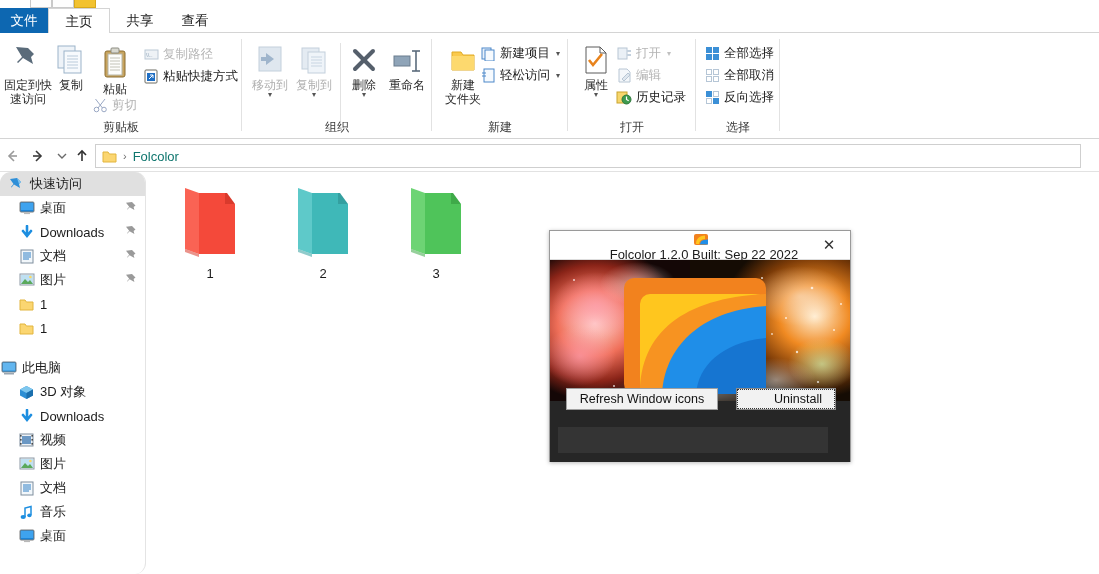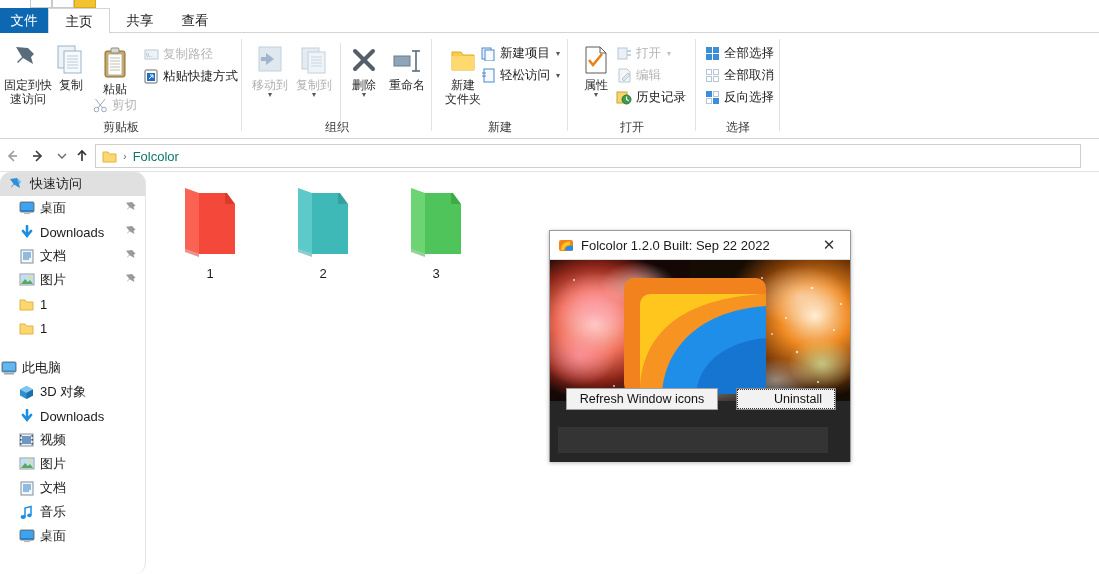--- a/index.html
+++ b/index.html
@@ -69,21 +69,21 @@
 
   
   .content { position:absolute; left:147px; top:172px; width:952px; height:402px; background:#fff; }
   .tile { position:absolute; width:110px; text-align:center; }
   .tile .ficon { height:84px; display:flex; align-items:flex-start; justify-content:center; }
   .tile .fname { font-size:13px; color:#1b1b1b; margin-top:2px; }
 
   
   .dialog { position:absolute; left:549px; top:230px; width:302px; height:232px;
             border:1px solid #9a9a9a; background:#f0f0f0; box-shadow:0 1px 4px rgba(0,0,0,.28); }
-  .dlg-title { position:relative; height:29px; background:#ffffff; border-bottom:1px solid #ddd; display:flex; align-items:center; padding-left:8px; }
+  .dlg-title { position:relative; height:29px; background:#ffffff; border-bottom:1px solid #ddd; display:flex; align-items:center; padding-left:8px;flex-direction:column; }
   .dlg-title .dico { width:16px; height:16px; margin-right:7px; flex:0 0 16px; }
   .dlg-title .dtxt { font-size:13px; color:#1b1b1b; }
   .dlg-close { position:absolute; right:0; top:0; width:42px; height:28px; display:flex; align-items:center; justify-content:center; font-size:15px; color:#333; }
   .dlg-body { position:relative; width:100%; height:202px; background:#262626; overflow:hidden; }
   .banner { position:absolute; left:0; top:0; width:300px; height:141px; overflow:hidden; }
   .dlg-btn { position:absolute; font-size:12.5px; background:#f2f2f2; color:#111;
              border:1px solid #a0a0a0; display:flex; align-items:center; justify-content:center; height:22px; }
   .dlg-btn.focus { border:1px solid #8a8a8a; outline:none; }
   .dlg-btn.focus .inner { border:1px dotted #333; width:100%; height:100%; display:flex; align-items:center; justify-content:center;padding-left:24px; }
   .dark-panel { position:absolute; left:0; top:141px; width:300px; height:61px; background:#262626; }

